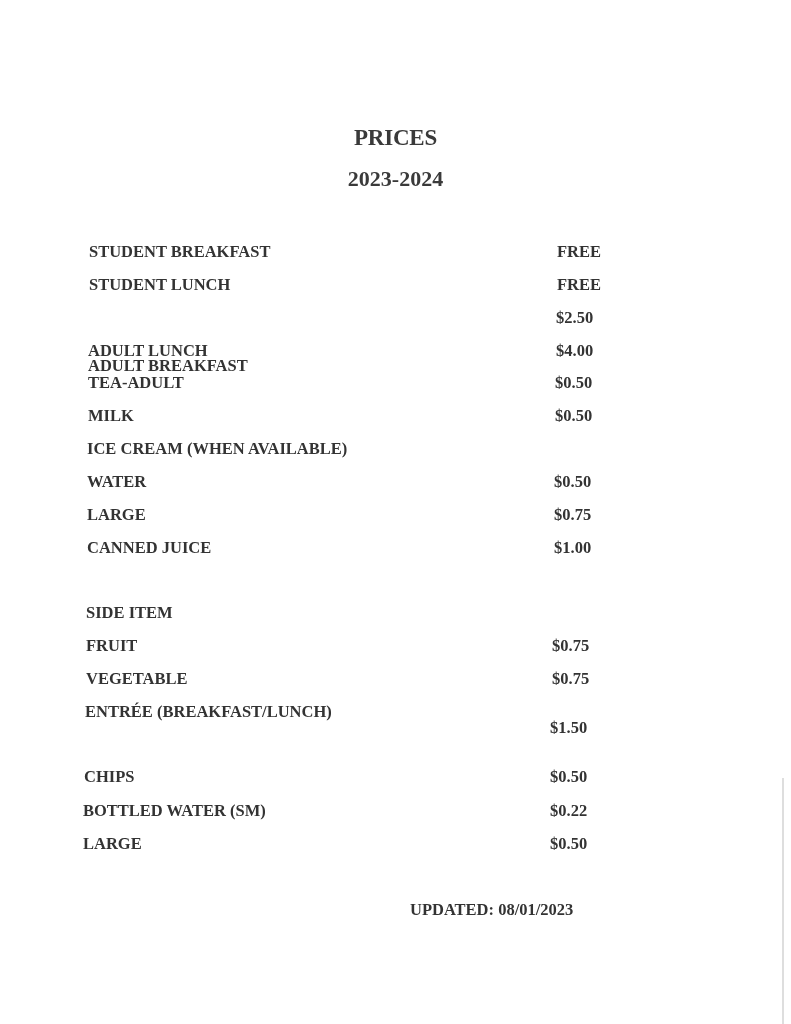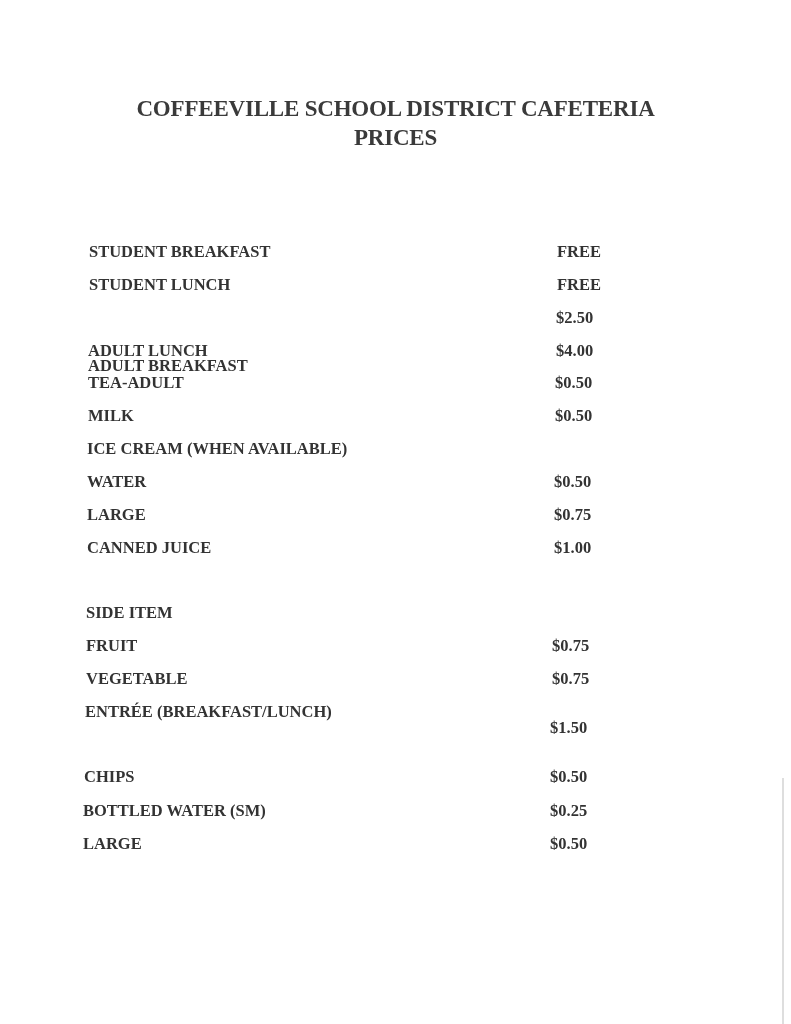--- a/index.html
+++ b/index.html
@@ -73,22 +73,22 @@
       width: 2px;
       height: 246px;
       background: #dedede;
     }
   </style>
 </head>
 <body>
 
 <div class="page">
 
-  <div class="title l1">COFFEEVILLE SCHOOL DISTRICT CAFETERIA</div>
   <div class="title l2">PRICES</div>
+  <div class="year">2023-2024</div>
 
   <div class="row" style="top:242px;">
     <span class="label" style="left:89px;">STUDENT BREAKFAST</span>
     <span class="price" style="left:557px;">FREE</span>
   </div>
   <div class="row" style="top:275px;">
     <span class="label" style="left:89px;">STUDENT LUNCH</span>
     <span class="price" style="left:557px;">FREE</span>
   </div>
   <div class="row" style="top:308px;">
@@ -140,22 +140,23 @@
     <span class="label" style="left:85px;">ENTRÉE (BREAKFAST/LUNCH)</span>
     <span class="price" style="left:550px;margin-top:16px;">$1.50</span>
   </div>
 
   <div class="row" style="top:767px;">
     <span class="label" style="left:84px;">CHIPS</span>
     <span class="price" style="left:550px;">$0.50</span>
   </div>
   <div class="row" style="top:801px;">
     <span class="label" style="left:83px;">BOTTLED WATER (SM)</span>
-    <span class="price" style="left:550px;">$0.25</span>
+    <span class="price" style="left:550px;">$0.22</span>
   </div>
   <div class="row" style="top:834px;">
     <span class="label" style="left:83px;">LARGE</span>
     <span class="price" style="left:550px;">$0.50</span>
   </div>
 
+  <div class="updated">UPDATED: 08/01/2023</div>
 
   <div class="scan-edge"></div>
 </div>
 
 </body></html>

